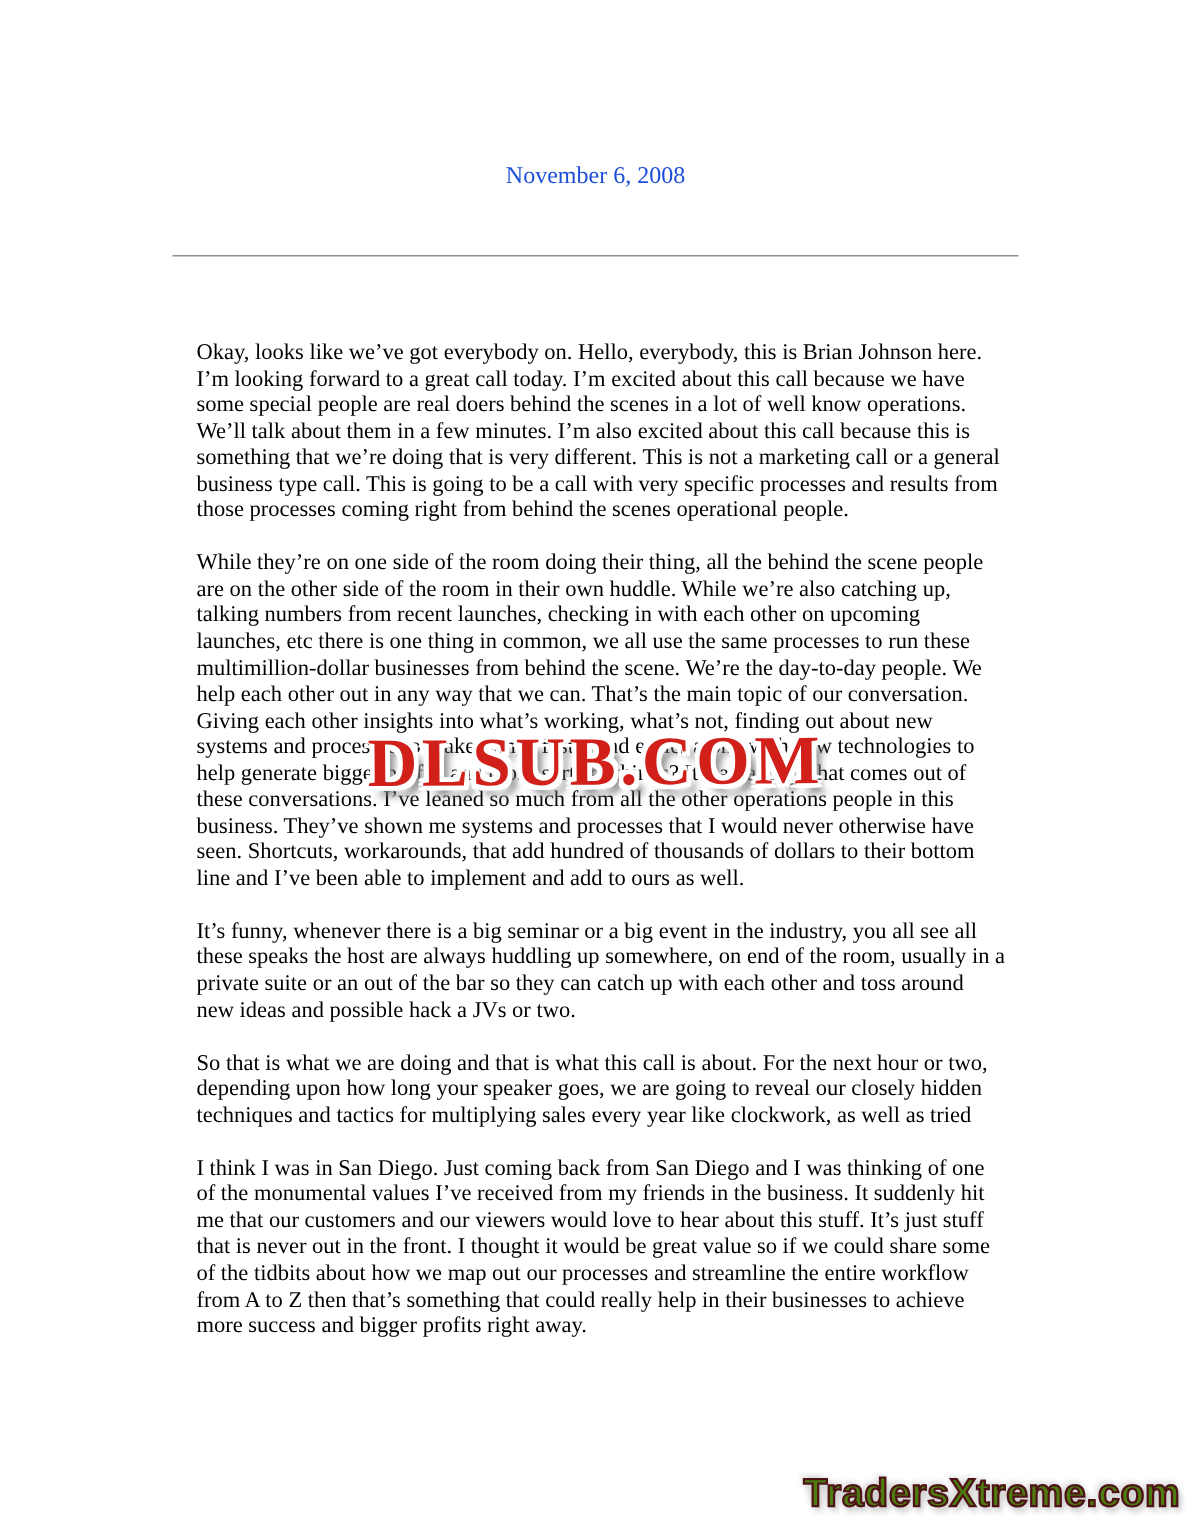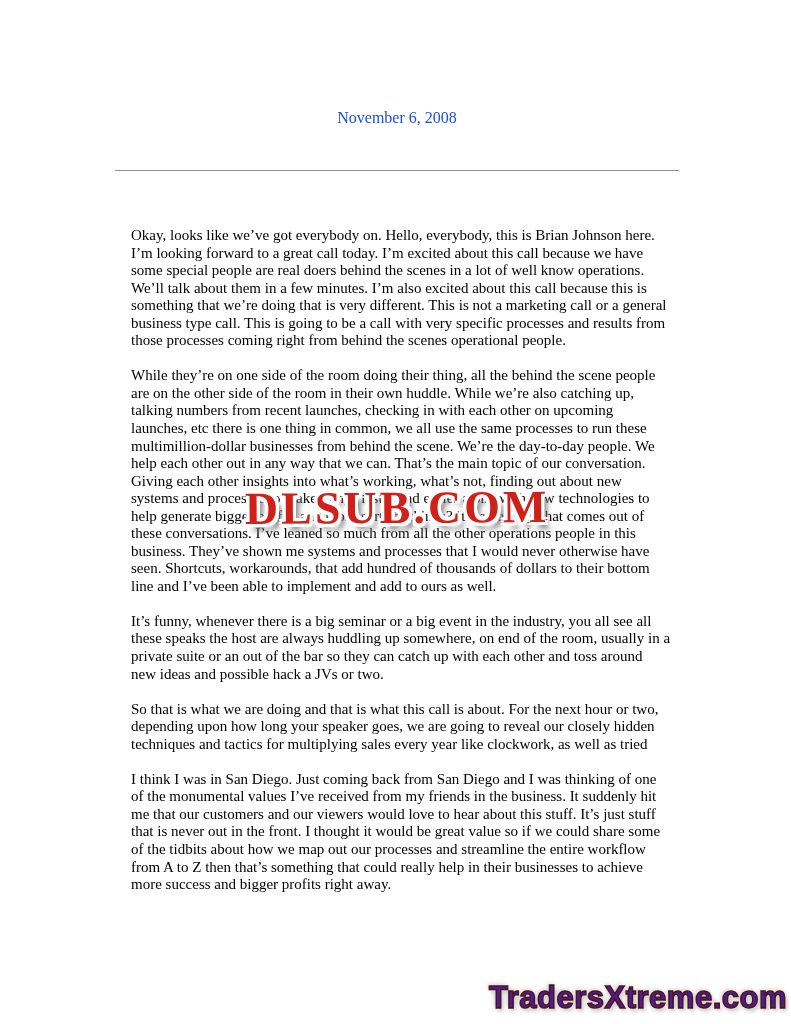--- a/index.html
+++ b/index.html
@@ -66,23 +66,23 @@
       6px 7px 5px rgba(125,125,125,0.85);
     transform:rotate(-0.4deg);
     white-space:nowrap;
   }
   
   .footer-logo{
     position:absolute;
     top:980px;right:4px;
     font-family:"Liberation Sans", sans-serif;
     font-weight:bold;
-    font-size:31px;
+    font-size:26px;
     letter-spacing:0.5px;
-    color:#4c1d95;
+    color:#4d7c0f;
     -webkit-text-stroke:1.5px #4e1316;
     text-shadow:0 0 5px #d4d4d4, 2px 3px 4px #bdbdbd, -2px -2px 4px #d9d9d9;
     white-space:nowrap;
   }
 </style>
 </head>
 <body>
 
 <div class="page">
 

